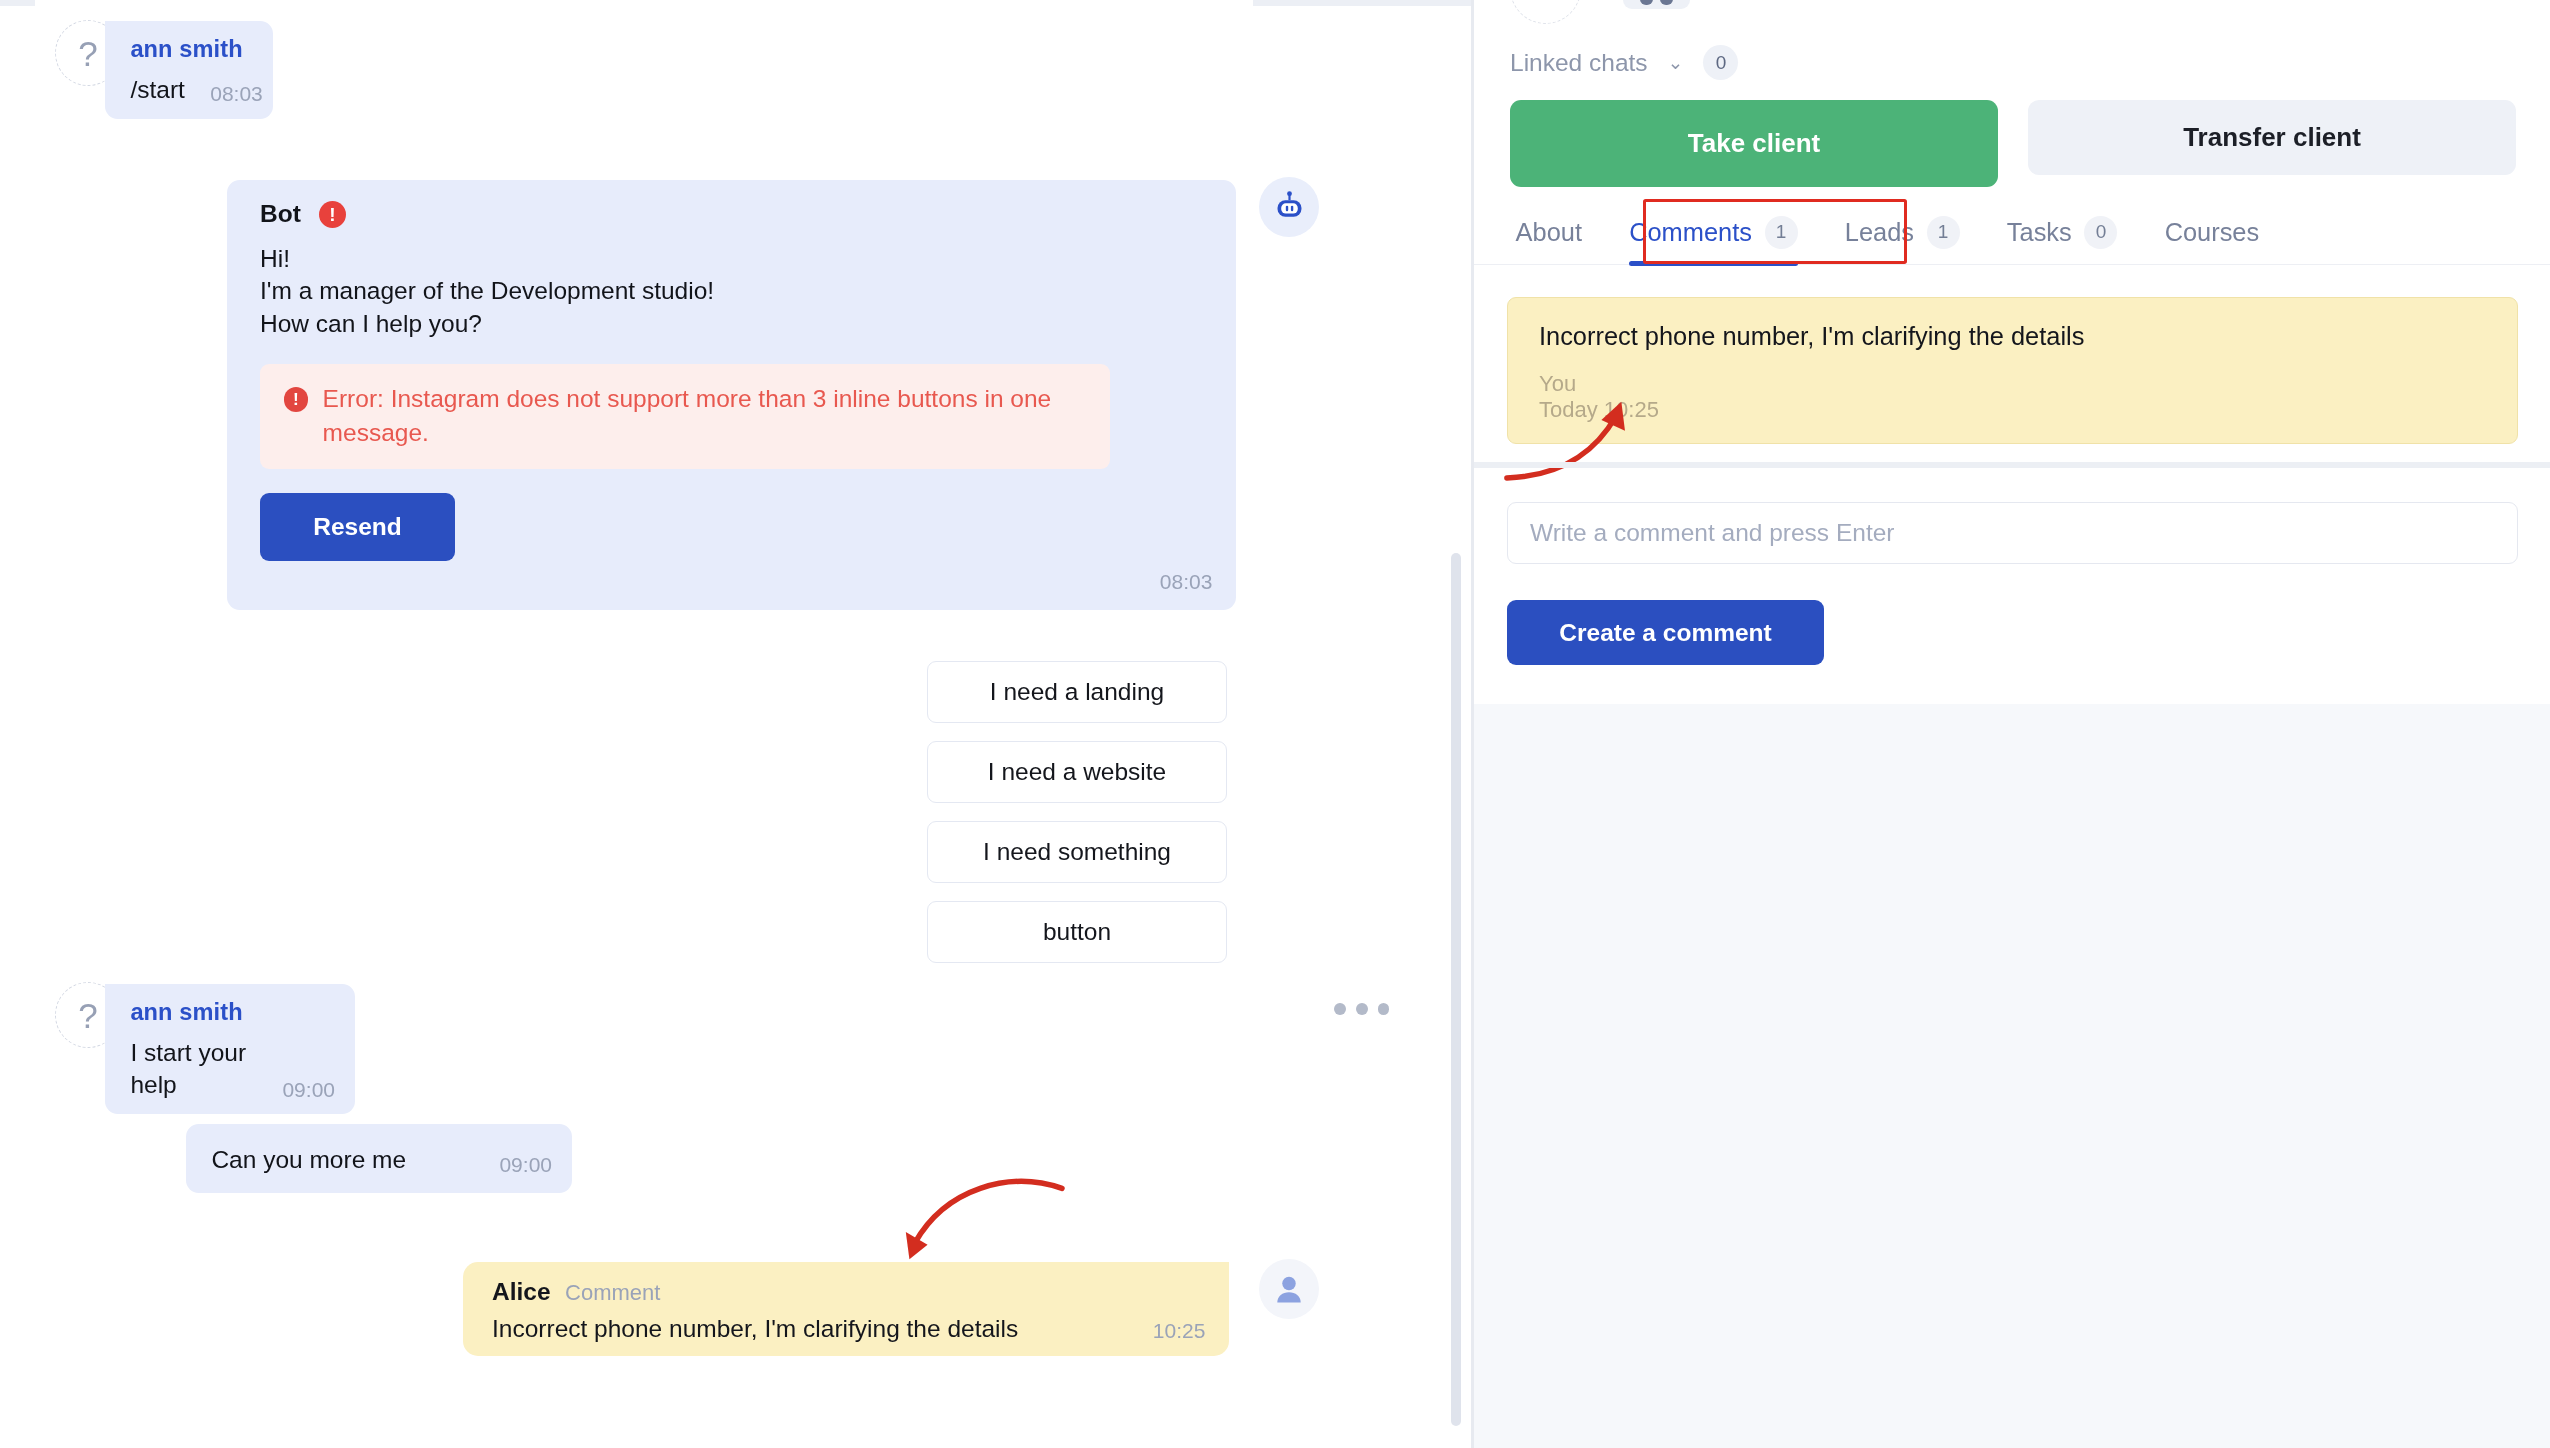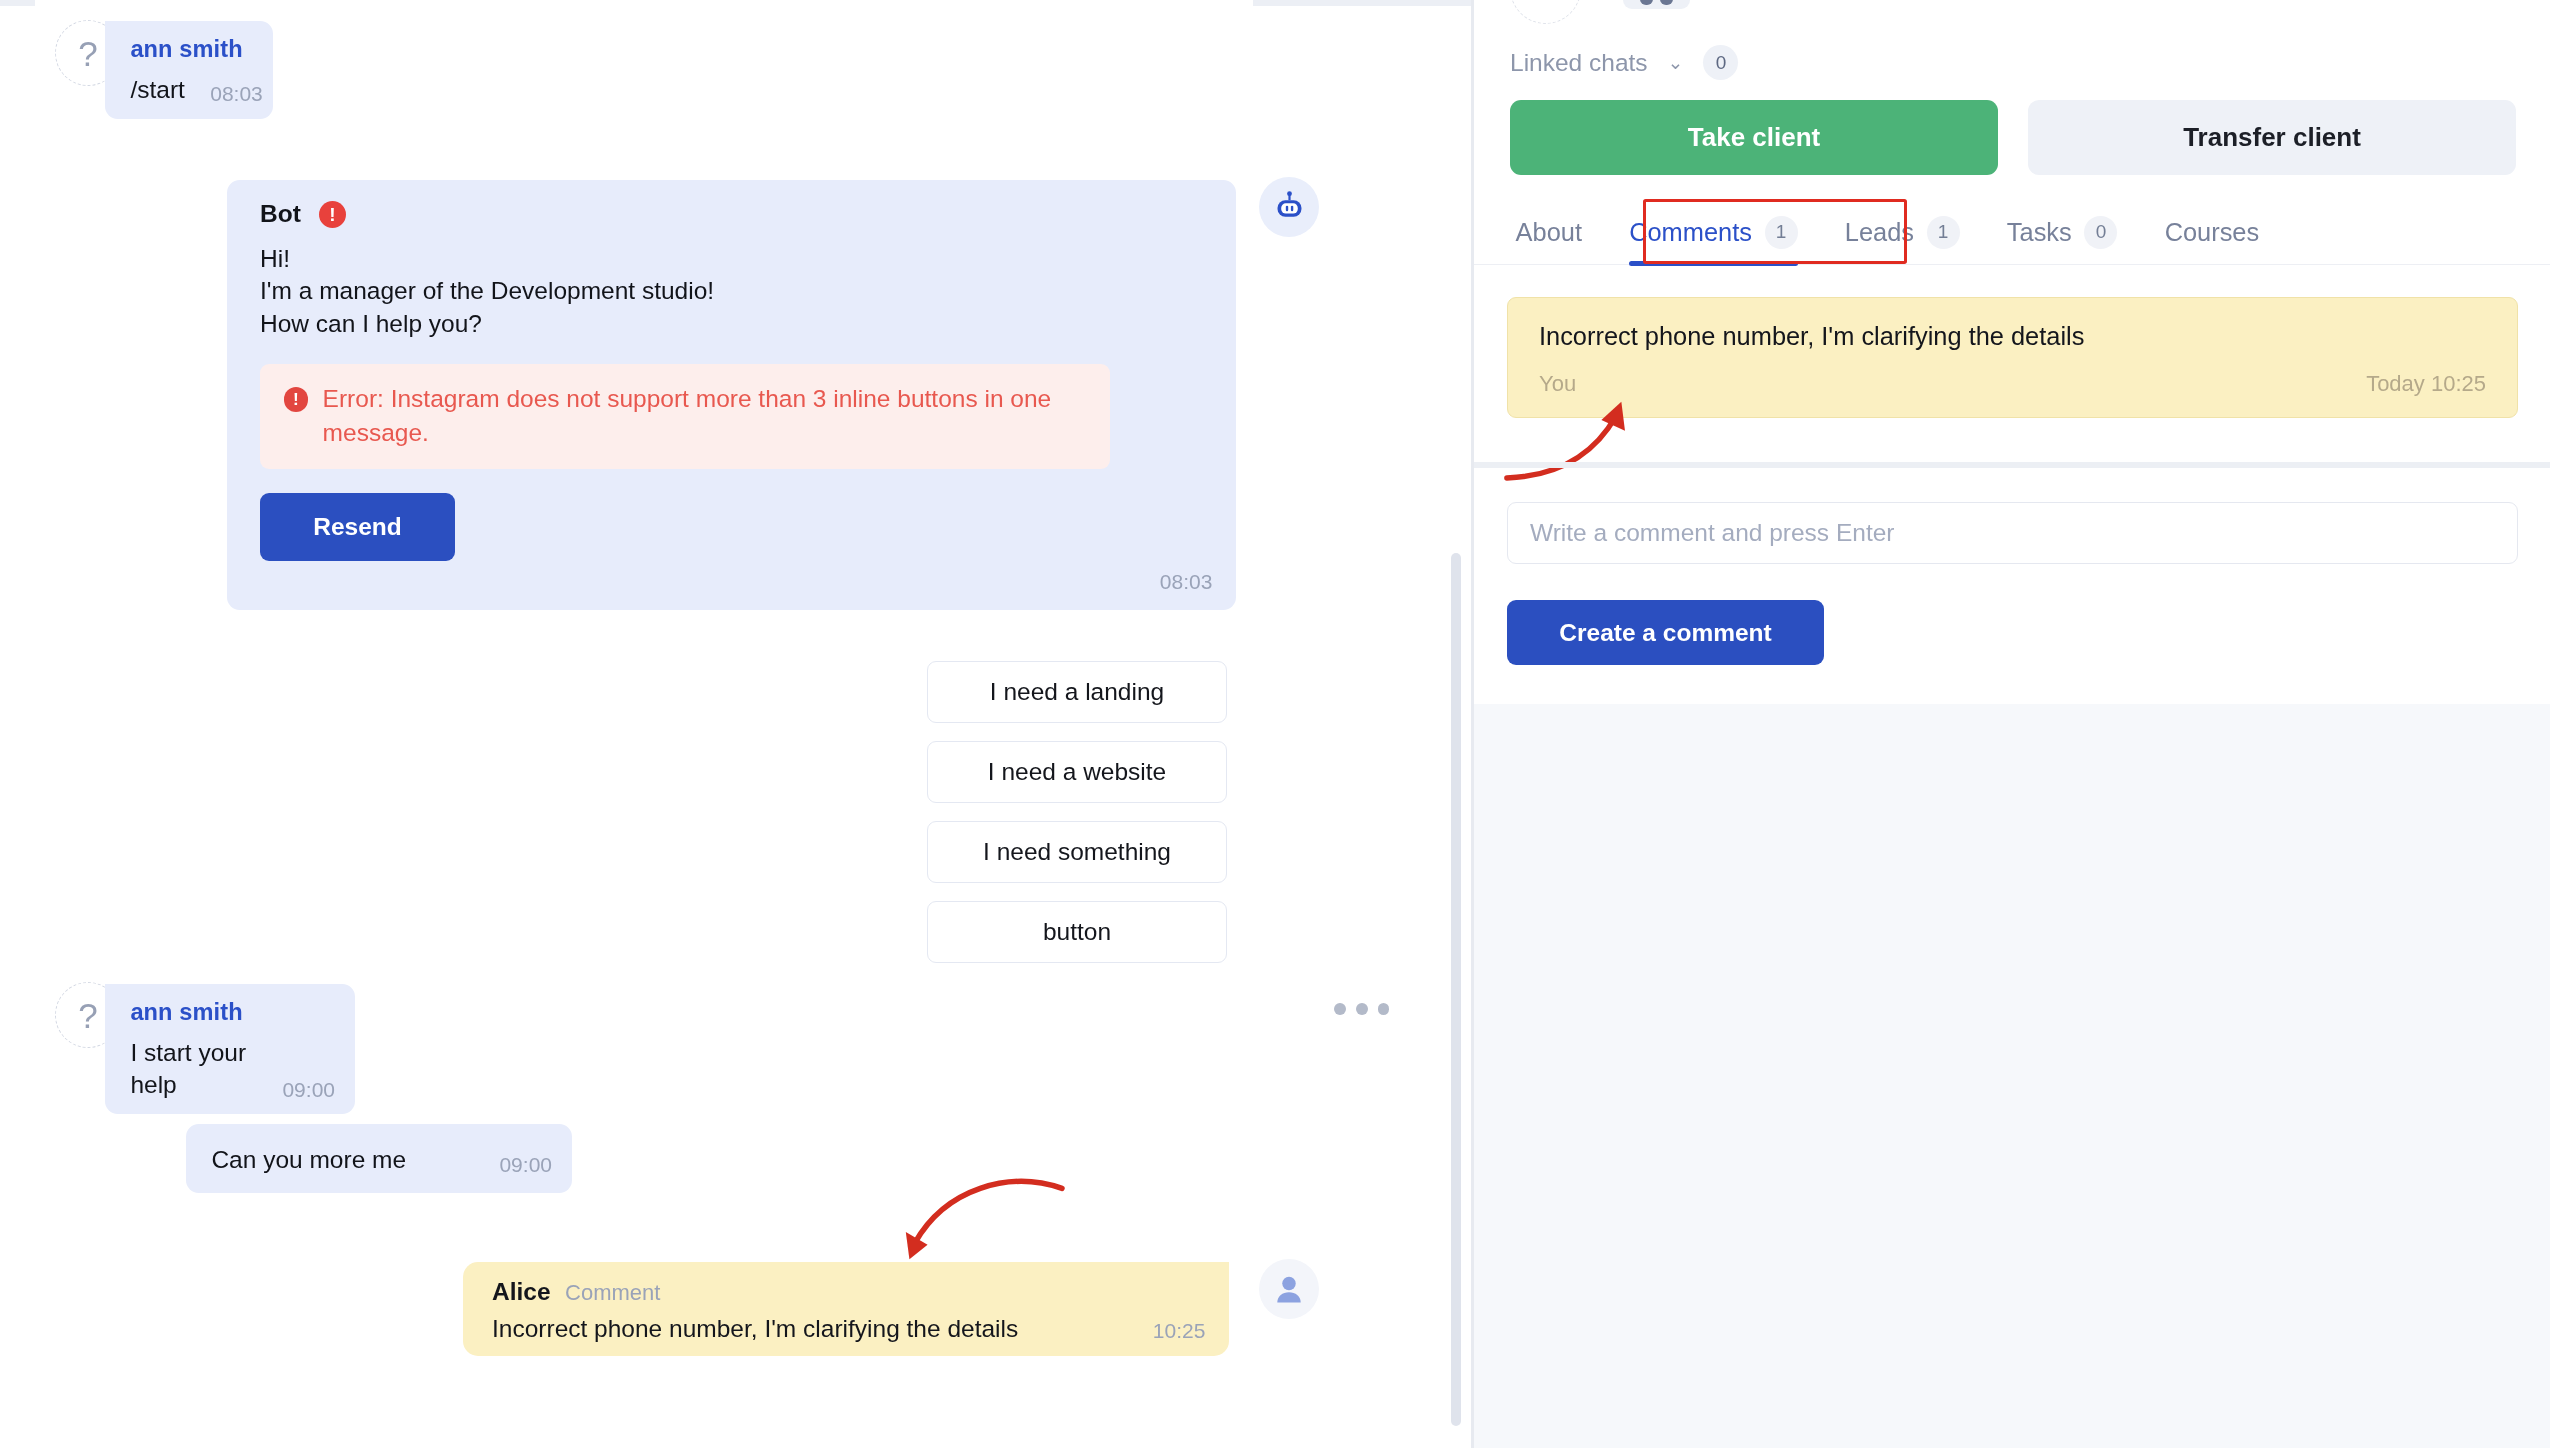--- a/index.html
+++ b/index.html
@@ -143,21 +143,21 @@
   }
   .linked-label { font-size: 24.5px; color: #8d96ab; }
   .chev { color: #8d96ab; font-size: 19px; }
   .linked-count {
     width: 35px; height: 35px; border-radius: 50%; background: #eef1f7;
     color: #5d6882; font-size: 19px;
     display: flex; align-items: center; justify-content: center;
   }
 
   .take-btn {
-    position: absolute; top: 100px; left: 36px; width: 488px; height: 75px;
+    position: absolute; top: 100px; left: 36px; width: 488px; height: 87px;
     background: #4cb378; color: #fff; border: none; border-radius: 11px;
     font-size: 26px; font-weight: bold; font-family: "Liberation Sans", sans-serif;
     cursor: pointer;
   }
   .transfer-btn {
     position: absolute; top: 100px; left: 554px; width: 488px; height: 75px;
     background: #eef1f7; color: #1c1f27; border: none; border-radius: 11px;
     font-size: 26px; font-weight: bold; font-family: "Liberation Sans", sans-serif;
     cursor: pointer;
   }
@@ -188,21 +188,21 @@
     position: absolute; border: 3.6px solid #e02b20; border-radius: 2.7px;
     pointer-events: none;
   }
 
   .cmt-card {
     position: absolute; top: 297px; left: 33px; width: 1011px;
     background: #fbf0c2; border: 1.8px solid #f0e2a8; border-radius: 9px;
     padding: 23.6px 31px 20px 31px;
   }
   .cmt-text { font-size: 25.4px; color: #14161c; margin-bottom: 20px; }
-  .cmt-meta { display: flex; justify-content: space-between; font-size: 22px; color: #b5a98a; }
+  .cmt-meta { display: flex; justify-content: space-between; font-size: 22px; color: #b5a98a; flex-direction: column; }
 
   .cmt-divider {
     position: absolute; top: 462px; left: 0; width: 1076px; height: 5.5px;
     background: #eceff4;
   }
   .cmt-input {
     position: absolute; top: 502px; left: 33px; width: 1011px; height: 62px;
     border: 1.8px solid #e5e8f0; border-radius: 9px;
     font-size: 24.5px; color: #1c1f27; padding: 0 22px;
     font-family: "Liberation Sans", sans-serif; background: #fff;

